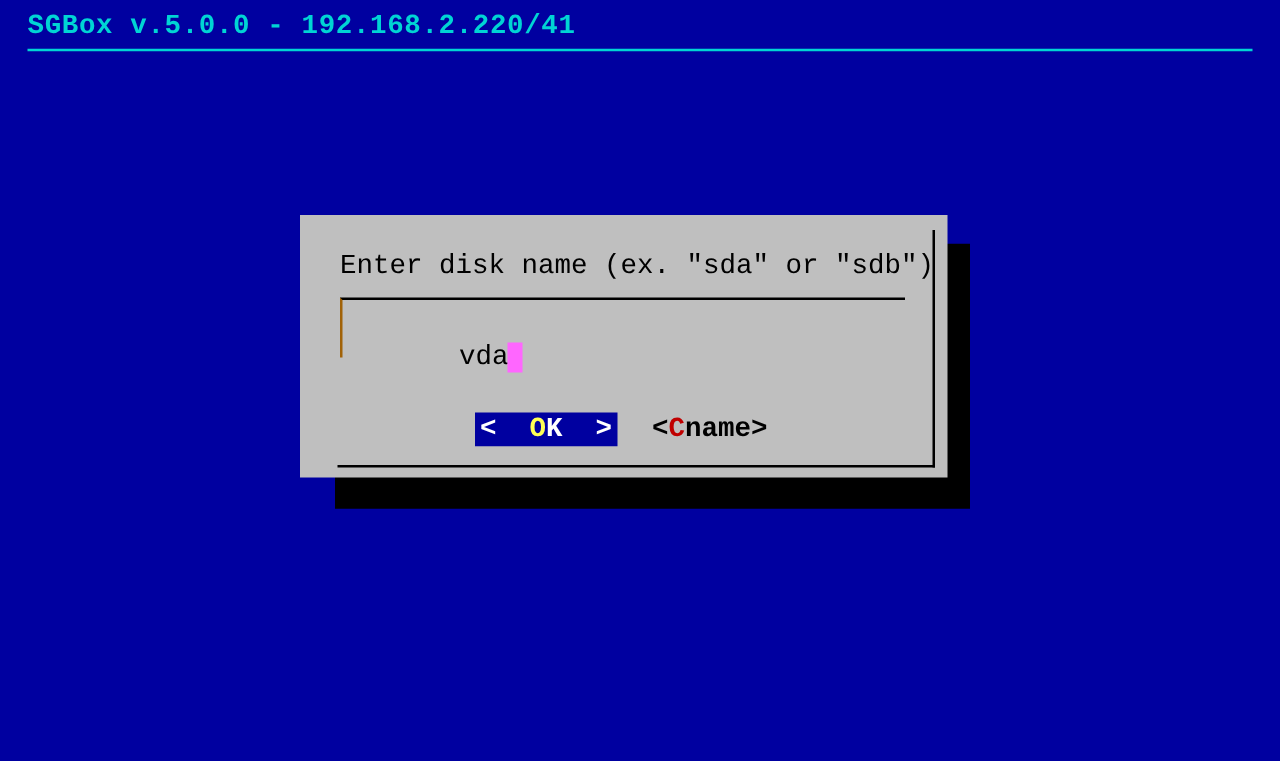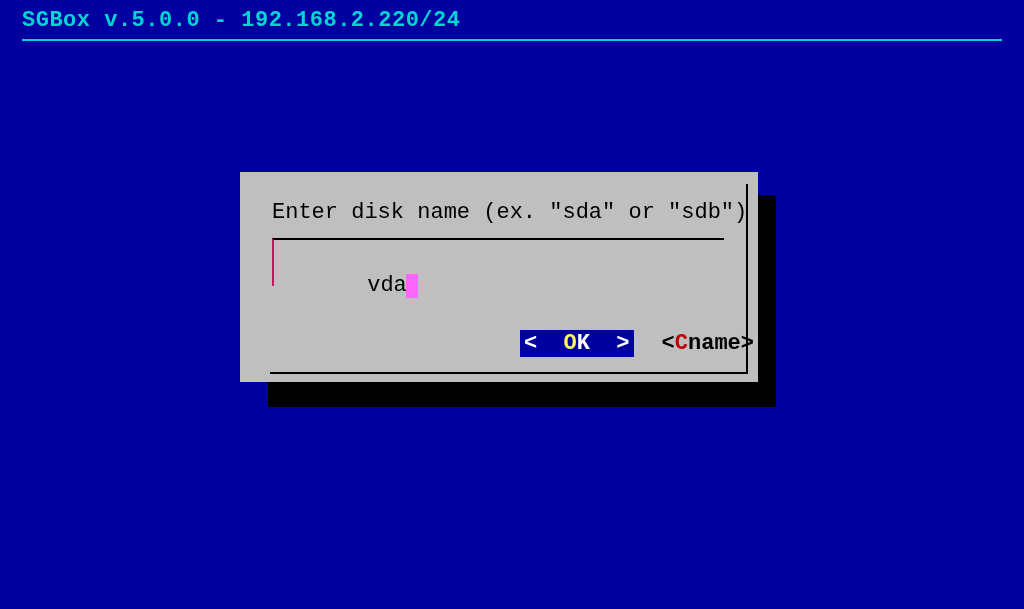--- a/index.html
+++ b/index.html
@@ -57,41 +57,41 @@
       left: 32px;
       top: 28px;
       white-space: pre;
     }
     .input-box {
       position: absolute;
       left: 32px;
       top: 66px;
       width: 452px;
       height: 48px;
-      border-left: 2px solid #be185d;
+      border-left: 2px solid #a16207;
       border-top: 2px solid #000000;
       padding-left: 14px;
       padding-top: 8px;
       white-space: pre;
     }
     .cursor {
       display: inline-block;
       width: 12px;
       height: 24px;
       background: #ff66ff;
       vertical-align: text-bottom;
       margin-left: -1px;
     }
     .button-row {
       position: absolute;
       left: 0;
       right: 0;
       top: 158px;
       display: flex;
-      justify-content: flex-end;
+      justify-content: center;
       gap: 24px;
     }
     .btn {
       display: inline-block;
       padding: 1px 4px;
       white-space: pre;
       font-weight: bold;
       cursor: pointer;
     }
     .btn-ok {
@@ -119,21 +119,21 @@
       right: 10px;
       top: 12px;
       bottom: 8px;
       border-right: 2px solid #000000;
     }
   </style>
 </head>
 <body>
 
 <div class="header">
-  <span>SGBox v.5.0.0 - 192.168.2.220/24</span>
+  <span>SGBox v.5.0.0 - 192.168.2.220/41</span>
 </div>
 <hr class="header-rule">
 
 <div class="dialog-shadow"></div>
 
 <div class="dialog">
   <div class="dialog-inner">
     <div class="dialog-right-rule"></div>
     <div class="dialog-bottom-rule"></div>
 

